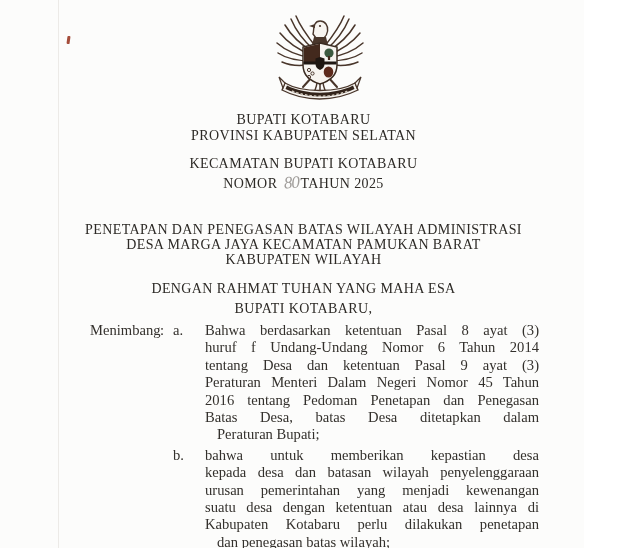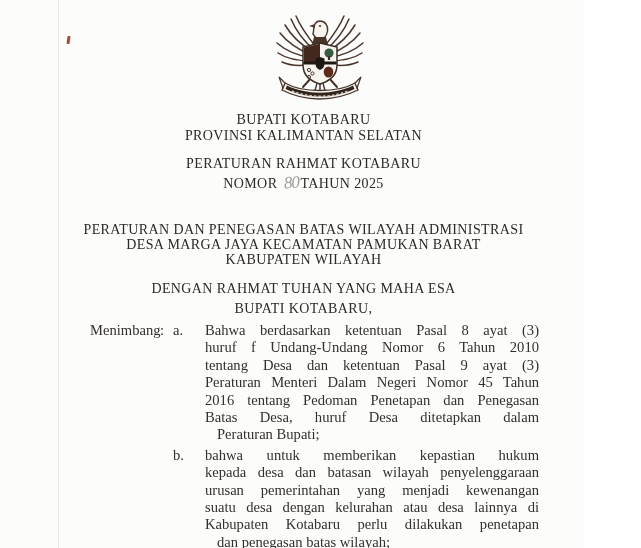--- a/index.html
+++ b/index.html
@@ -94,59 +94,59 @@
       <path d="M13 70 C30 80 66 80 83 70 L86 77 C62 89 33 89 10 77 Z" fill="#f7f4f0" stroke="#49362b" stroke-width="1.3"></path>
       <path d="M15 72.5 C33 82 63 82 81 72.5 L82.5 76 C62 86 35 86 13.5 76 Z" fill="#33241b"></path>
       <path d="M20 78 C37 85 59 85 76 78" stroke="#cfc6ba" stroke-width="1.5" fill="none" stroke-dasharray="2.5 2"></path>
       <path d="M13 70 L7 64 L11 75 Z" fill="#f7f4f0" stroke="#49362b" stroke-width="1.2"></path>
       <path d="M83 70 L89 64 L85 75 Z" fill="#f7f4f0" stroke="#49362b" stroke-width="1.2"></path>
     </svg>
   </div>
 
   <div class="caps hdr">
     <div>BUPATI KOTABARU</div>
-    <div>PROVINSI KALIMANTAN SELATAN</div>
+    <div>PROVINSI KABUPATEN SELATAN</div>
   </div>
 
-  <div class="caps reg-title">PERATURAN RAHMAT KOTABARU</div>
+  <div class="caps reg-title">KECAMATAN BUPATI KOTABARU</div>
 
   <div class="caps reg-nomor">
     <span>NOMOR</span><span class="hand">80</span><span>TAHUN 2025</span>
   </div>
 
 
   <div class="caps subject">
-    <div>PERATURAN DAN PENEGASAN BATAS WILAYAH ADMINISTRASI</div>
+    <div>PENETAPAN DAN PENEGASAN BATAS WILAYAH ADMINISTRASI</div>
     <div>DESA MARGA JAYA KECAMATAN PAMUKAN BARAT</div>
     <div>KABUPATEN WILAYAH</div>
   </div>
 
   <div class="caps invocation">DENGAN RAHMAT TUHAN YANG MAHA ESA</div>
 
   <div class="caps authority">BUPATI KOTABARU,</div>
 
   <div class="considerations">
     <div class="c-label">Menimbang</div>
     <div class="c-colon">:</div>
 
     <div class="c-marker-a">a.</div>
     <div class="c-text-a">
       <div class="jline">Bahwa berdasarkan ketentuan Pasal 8 ayat (3)</div>
-      <div class="jline">huruf f Undang-Undang Nomor 6 Tahun 2010</div>
+      <div class="jline">huruf f Undang-Undang Nomor 6 Tahun 2014</div>
       <div class="jline">tentang Desa dan ketentuan Pasal 9 ayat (3)</div>
       <div class="jline">Peraturan Menteri Dalam Negeri Nomor 45 Tahun</div>
       <div class="jline">2016 tentang Pedoman Penetapan dan Penegasan</div>
-      <div class="jline">Batas Desa, huruf Desa ditetapkan dalam</div>
+      <div class="jline">Batas Desa, batas Desa ditetapkan dalam</div>
       <div class="jline last">Peraturan Bupati;</div>
     </div>
 
     <div class="c-marker-b">b.</div>
     <div class="c-text-b">
-      <div class="jline">bahwa untuk memberikan kepastian hukum</div>
+      <div class="jline">bahwa untuk memberikan kepastian desa</div>
       <div class="jline">kepada desa dan batasan wilayah penyelenggaraan</div>
       <div class="jline">urusan pemerintahan yang menjadi kewenangan</div>
-      <div class="jline">suatu desa dengan kelurahan atau desa lainnya di</div>
+      <div class="jline">suatu desa dengan ketentuan atau desa lainnya di</div>
       <div class="jline">Kabupaten Kotabaru perlu dilakukan penetapan</div>
       <div class="jline last">dan penegasan batas wilayah;</div>
     </div>
   </div>
 
 </div>
 
 </body></html>

